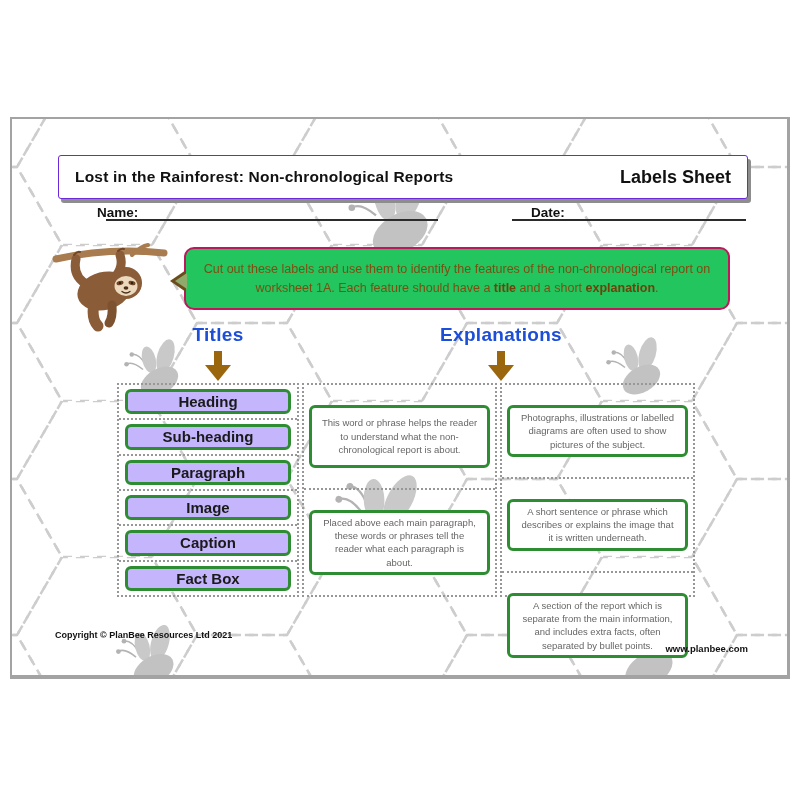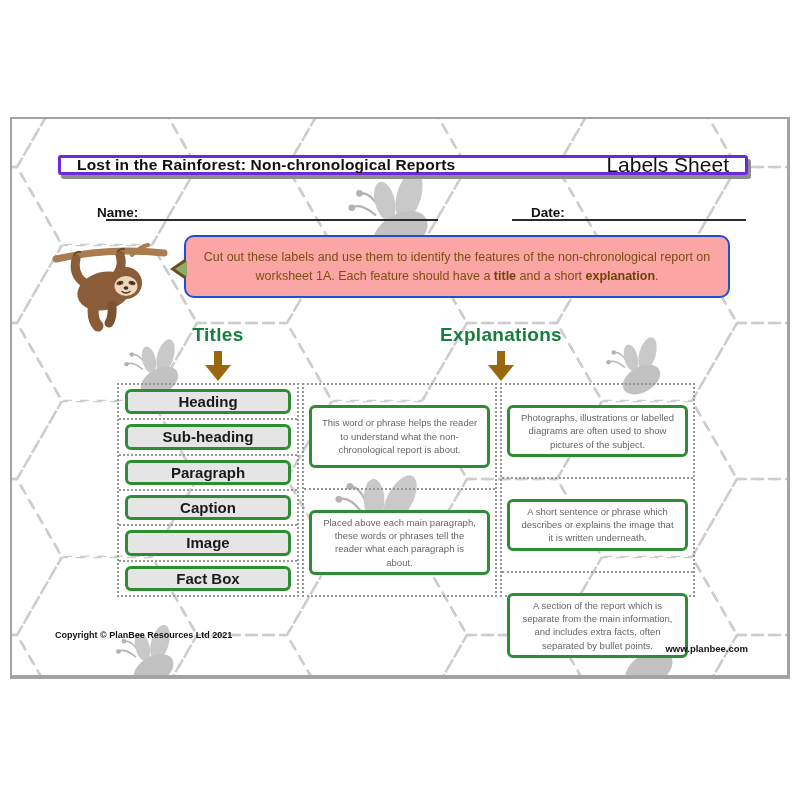--- a/index.html
+++ b/index.html
@@ -9,62 +9,62 @@
     position:absolute; left:10px; top:117px; width:780px; height:562px;
     background:#ffffff;
     border:2px solid #a3a3a3; border-bottom-width:4px; border-right-width:3px;
     overflow:hidden;
   }
   .decor-layer { position:absolute; left:0; top:0; width:776px; height:556px; z-index:0; }
   .bee-layer   { position:absolute; left:0; top:0; width:776px; height:556px; z-index:1; }
   .content     { position:absolute; left:0; top:0; width:776px; height:556px; z-index:2; }
 
   .header-bar {
-    position:absolute; left:46px; top:36px; width:690px; height:20px;
-    background:#ffffff; border:3px solid #6d28d9; border-radius:3px;
+    position:absolute; left:46px; top:36px; width:690px; height:44px;
+    background:#ffffff; border:1px solid #6d28d9; border-radius:3px;
     box-shadow:3px 4px 0 #8d8d8d;
     display:flex; align-items:center; justify-content:space-between;
     padding:0 16px;
   }
   .header-title { font-size:15.5px; font-weight:bold; color:#111; letter-spacing:0.2px; }
-  .header-right { font-size:21px; font-weight:normal; color:#111; }
+  .header-right { font-size:18px; font-weight:bold; color:#111; }
 
   .field-label { position:absolute; font-size:13.5px; font-weight:bold; color:#111;margin-left:39px; }
   .write-line  { position:absolute; border-bottom:2px solid #2b2b2b; height:1px; }
 
   .bubble {
-    position:absolute; left:172px; top:116px; width:546px; height:63px;
-    background:#fca5a5; border:2px solid #1d4ed8; border-radius:10px;
+    position:absolute; left:172px; top:128px; width:546px; height:63px;
+    background:#22c55e; border:2px solid #be185d; border-radius:10px;
   }
   .bubble-tail-outer { position:absolute; left:-16px; top:21px; width:0; height:0;
     border-top:11px solid transparent; border-bottom:11px solid transparent; border-right:16px solid #6b4d1d; }
   .bubble-tail-inner { position:absolute; left:-11px; top:24px; width:0; height:0;
     border-top:8px solid transparent; border-bottom:8px solid transparent; border-right:12px solid #8fab6c; }
   .bubble-text {
     position:absolute; inset:0; padding:7px 14px;
     display:flex; align-items:center; justify-content:center;
     text-align:center; font-size:12.5px; line-height:1.5; color:#7a5012;
   }
   .bubble-text b { color:#6d430a; }
 
   .col-heading {
     position:absolute; transform:translateX(-50%);
-    font-size:19px; font-weight:bold; color:#15803d; letter-spacing:0.3px;
+    font-size:19px; font-weight:bold; color:#1d4ed8; letter-spacing:0.3px;
   }
   .down-arrow { position:absolute; transform:translateX(-50%); width:26px; height:30px; }
 
   .grid { position:absolute; left:105px; top:264px; width:578px; height:214px; display:flex; gap:3px; }
   .cut-col { border:2px dotted #979797; display:flex; flex-direction:column; background:transparent; }
   .col-titles { width:182px; }
   .col-expl   { width:195px; }
   .cut-cell { flex:1; display:flex; border-bottom:2px dotted #979797; }
   .cut-cell:last-child { border-bottom:none; }
 
   .title-box {
-    flex:1; margin:4px 6px; background:#e5e5e5;
+    flex:1; margin:4px 6px; background:#c4b5fd;
     border:3px solid #2e8c33; border-radius:6px;
     display:flex; align-items:center; justify-content:center;
     font-size:15px; font-weight:bold; color:#1a1a1a;
   }
   .expl-box {
     flex:1; margin:20px 5px; background:#ffffff;
     border:3px solid #2e8c33; border-radius:6px;
     display:flex; align-items:center; justify-content:center;
     padding:3px 9px; text-align:center;
     font-size:9.5px; line-height:1.4; color:#666666;
@@ -169,24 +169,24 @@
         <div class="cut-cell">
             <div class="title-box">Heading</div>
           </div>
         <div class="cut-cell">
             <div class="title-box">Sub-heading</div>
           </div>
         <div class="cut-cell">
             <div class="title-box">Paragraph</div>
           </div>
         <div class="cut-cell">
+            <div class="title-box">Image</div>
+          </div>
+        <div class="cut-cell">
             <div class="title-box">Caption</div>
-          </div>
-        <div class="cut-cell">
-            <div class="title-box">Image</div>
           </div>
         <div class="cut-cell">
             <div class="title-box">Fact Box</div>
           </div>
       </div>
 
       <div class="cut-col col-expl">
         <div class="cut-cell">
             <div class="expl-box">This word or phrase helps the reader to understand what the non-chronological report is about.</div>
           </div>

